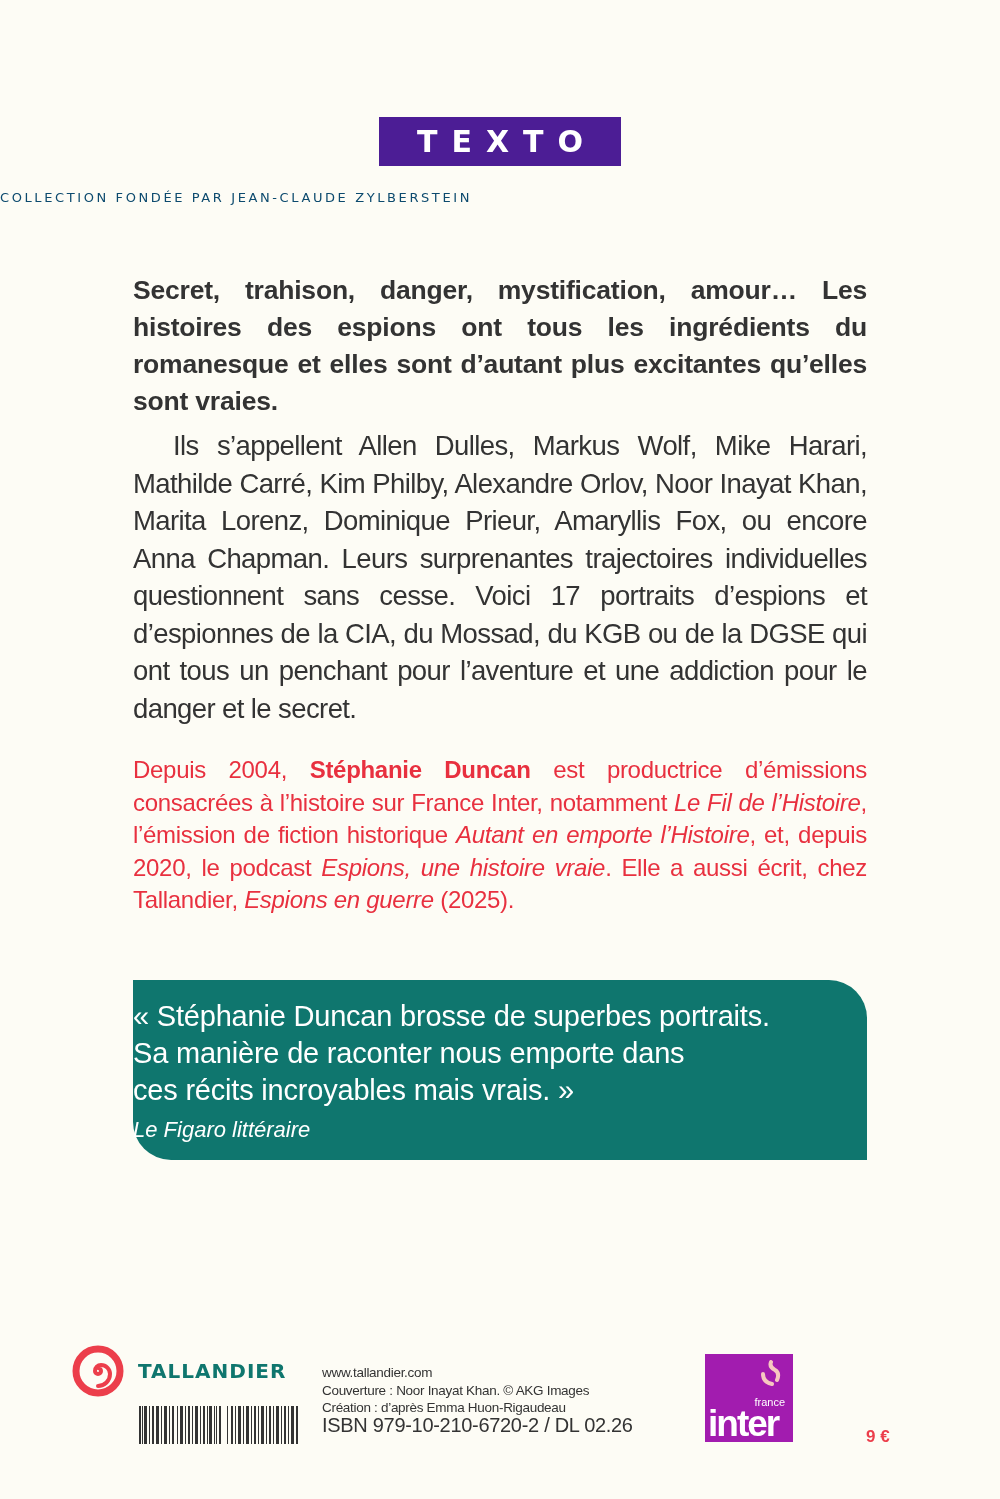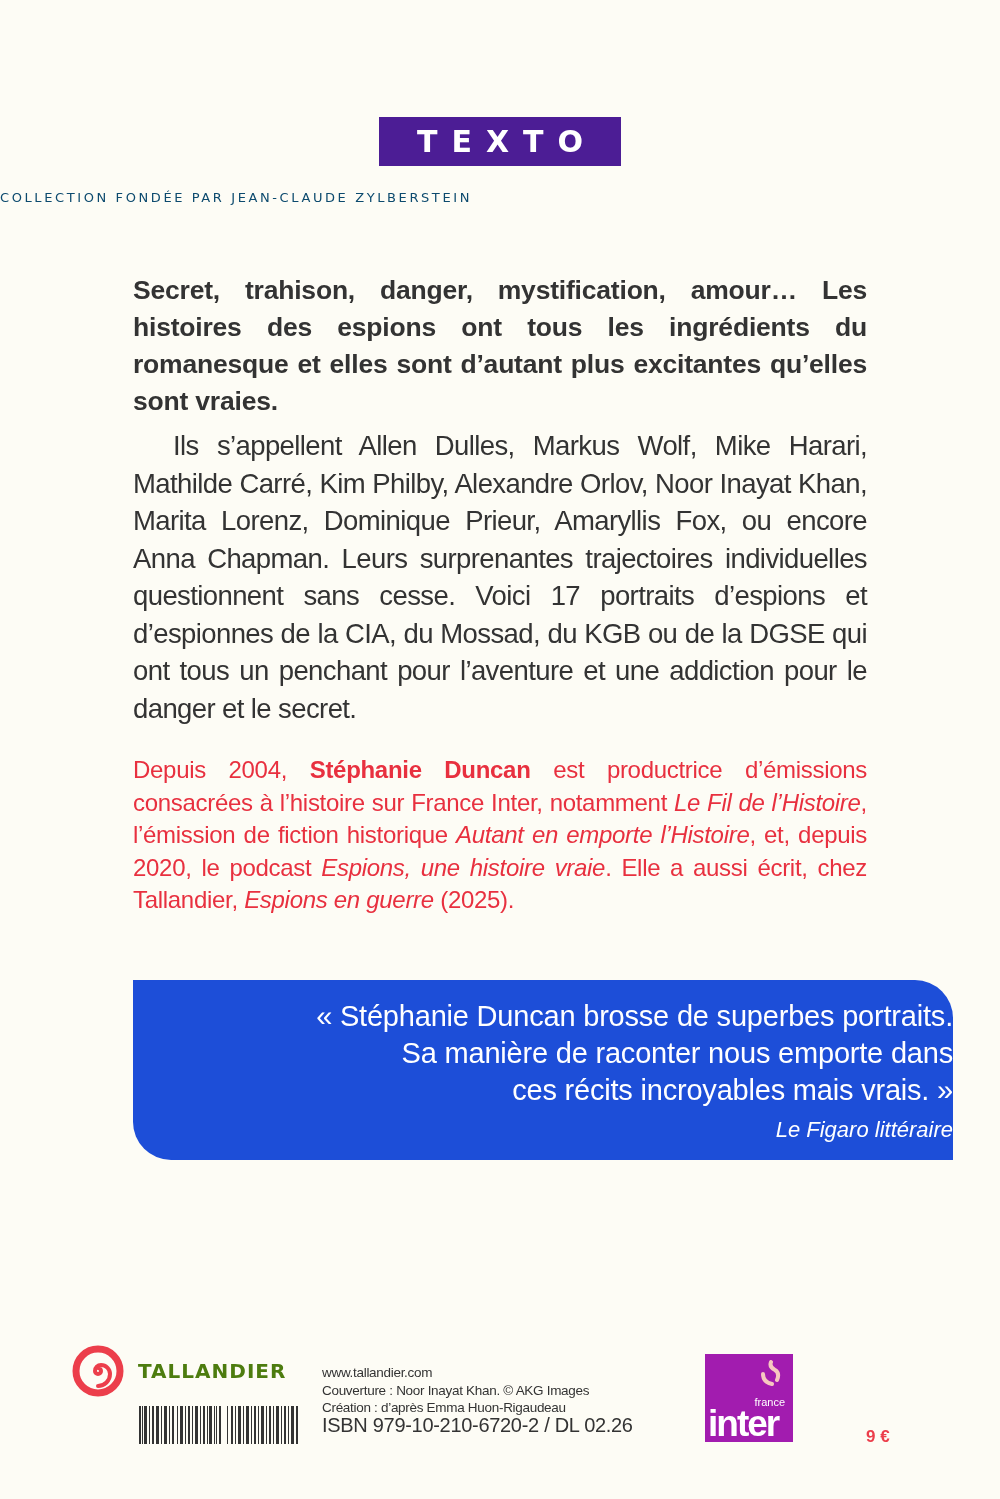--- a/index.html
+++ b/index.html
@@ -42,42 +42,42 @@
     .bio {
       position: absolute; left: 133px; top: 754px; width: 734px;
       font-size: 24px; line-height: 32.5px;
       text-align: justify; color: #e8303f;
       font-family: "Liberation Sans", sans-serif;
       letter-spacing: -0.3px;
     }
     .bio b { font-weight: bold; }
     .quote-box {
       position: absolute; left: 133px; top: 980px;
-      width: 820px; height: 180px;
-      background: #1d4ed8;
+      width: 734px; height: 180px;
+      background: #0f766e;
       border-radius: 0 38px 0 38px;
-      color: #fff; text-align: right;
+      color: #fff; text-align: left;
       box-sizing: border-box; padding-top: 18px;
     }
     .quote-text {
       font-size: 29px; line-height: 37px; font-weight: normal;
       letter-spacing: -0.2px;
       font-family: "Liberation Sans", sans-serif;
     }
     .quote-source {
       font-size: 22px; font-style: italic; margin-top: 8px;
       font-family: "Liberation Sans", sans-serif;
     }
     .publisher-logo {
       position: absolute; left: 72px; top: 1345px;
       display: flex; align-items: center; gap: 14px;
     }
     .spiral-icon { width: 52px; height: 52px; }
     .publisher-name {
-      color: #4d7c0f; font-weight: bold; font-size: 20px;
+      color: #0f766e; font-weight: bold; font-size: 20px;
       letter-spacing: 1px; font-family: "DejaVu Sans", sans-serif;
     }
     .barcode {
       position: absolute; left: 139px; top: 1406px;
       width: 160px; height: 38px;
     }
     .credits {
       position: absolute; left: 322px; top: 1364px;
       font-size: 13.5px; line-height: 17.5px; color: #333;
       font-family: "Liberation Sans", sans-serif;

